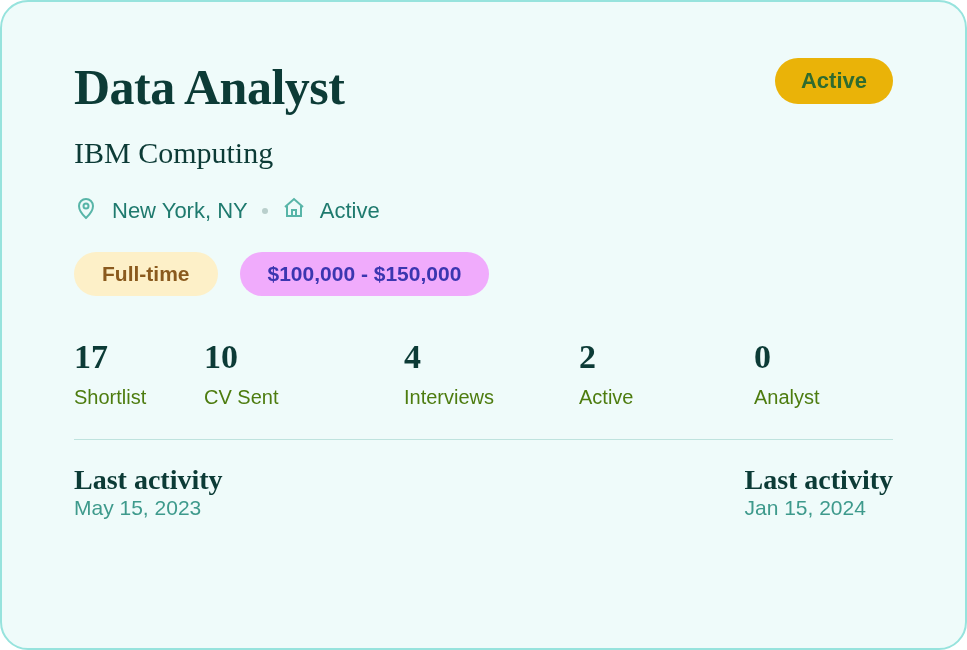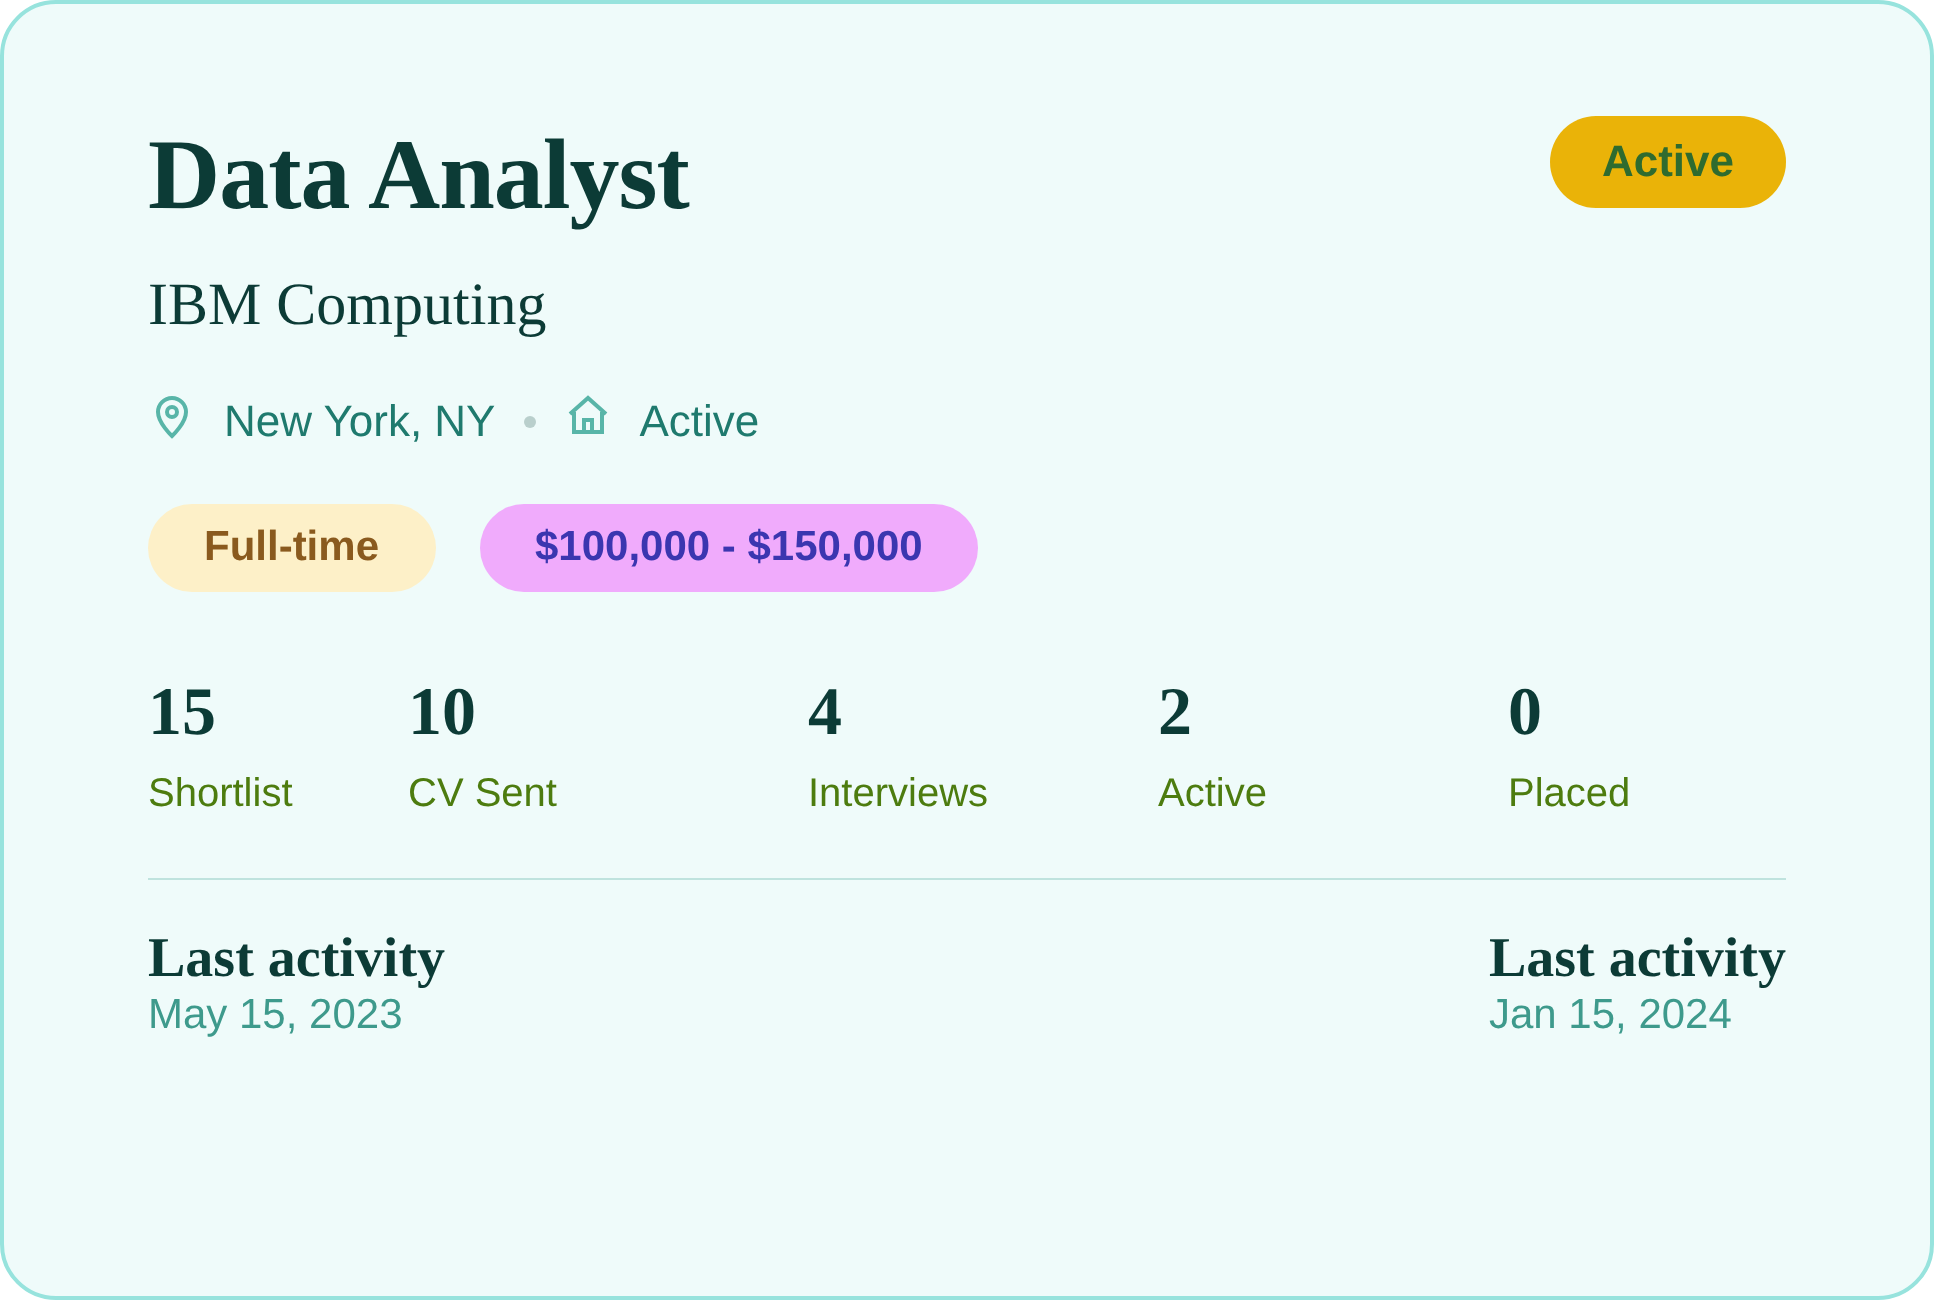--- a/index.html
+++ b/index.html
@@ -158,38 +158,38 @@
     <span>Active</span>
   </div>
 
   <div class="pill-row">
     <span class="pill pill-employment">Full-time</span>
     <span class="pill pill-salary">$100,000 - $150,000</span>
   </div>
 
   <div class="stats-row">
     <div class="stat">
-      <div class="stat-value">15</div>
+      <div class="stat-value">17</div>
       <div class="stat-label">Shortlist</div>
     </div>
     <div class="stat">
       <div class="stat-value">10</div>
       <div class="stat-label">CV Sent</div>
     </div>
     <div class="stat">
       <div class="stat-value">4</div>
       <div class="stat-label">Interviews</div>
     </div>
     <div class="stat">
       <div class="stat-value">2</div>
       <div class="stat-label">Active</div>
     </div>
     <div class="stat">
       <div class="stat-value">0</div>
-      <div class="stat-label">Placed</div>
+      <div class="stat-label">Analyst</div>
     </div>
   </div>
 
   <div class="divider"></div>
 
   <div class="activity-row">
     <div>
       <div class="activity-title">Last activity</div>
       <div class="activity-date">May 15, 2023</div>
     </div>

